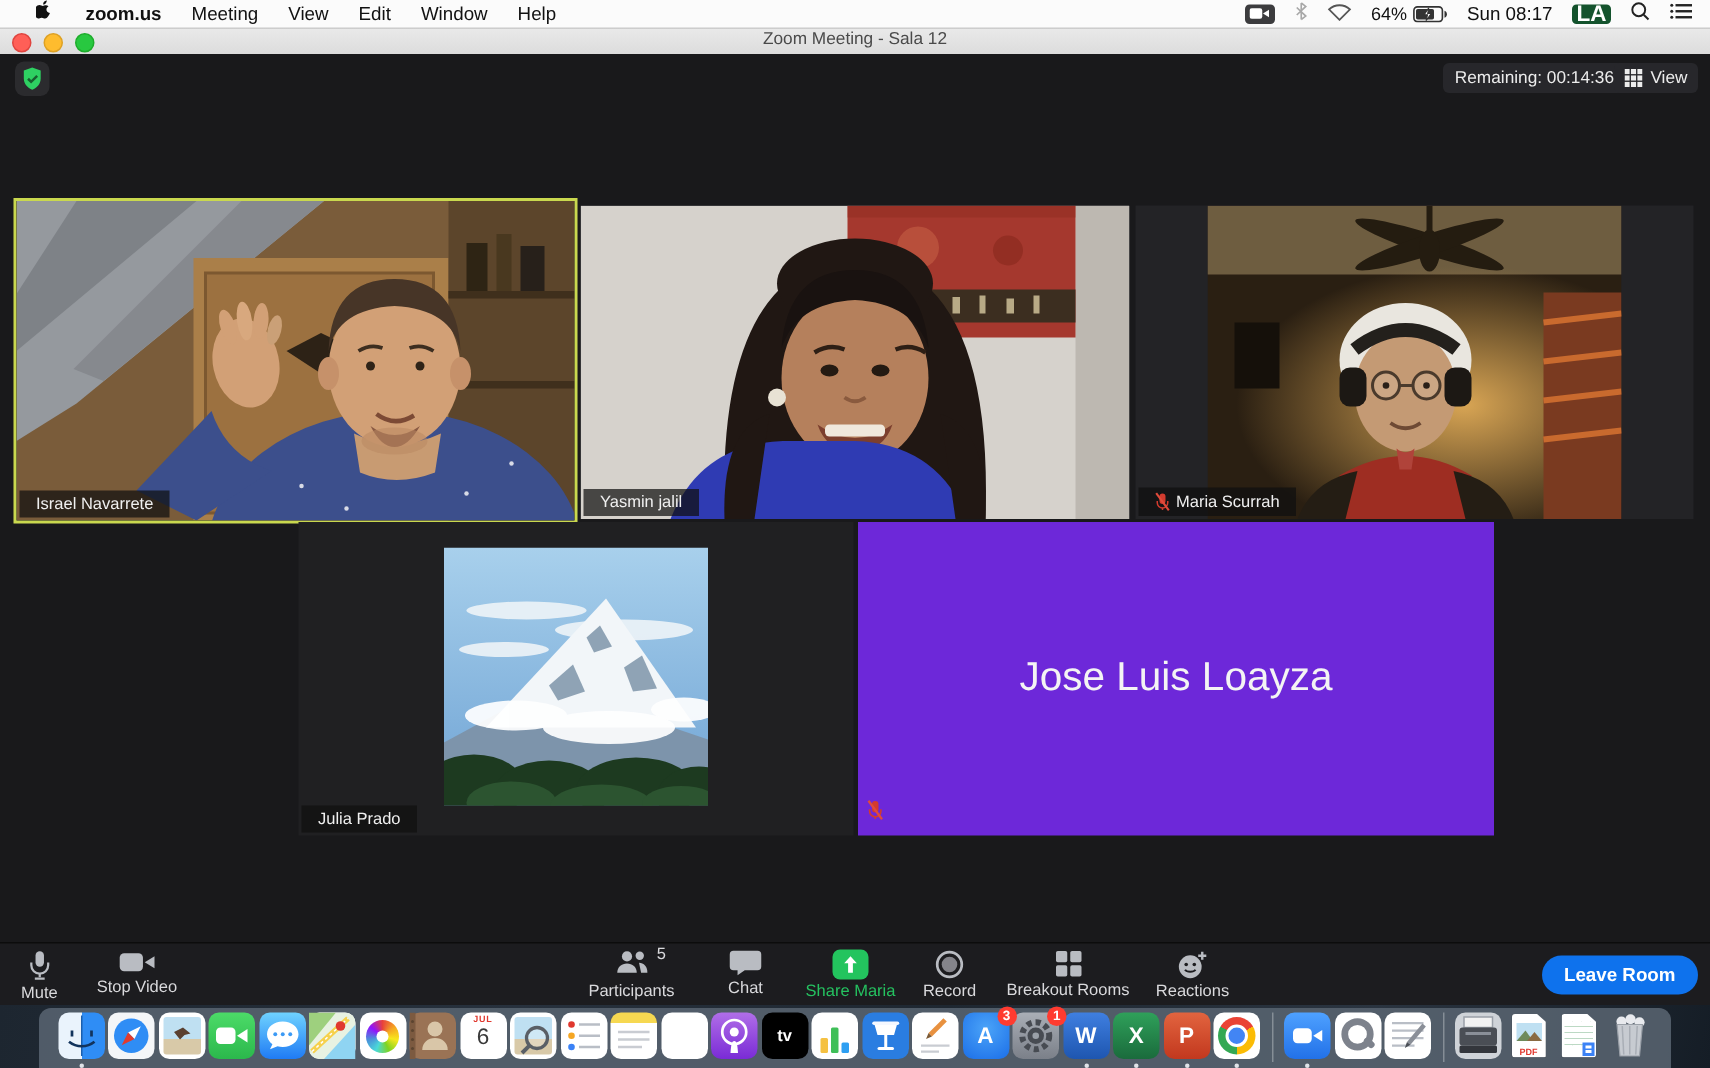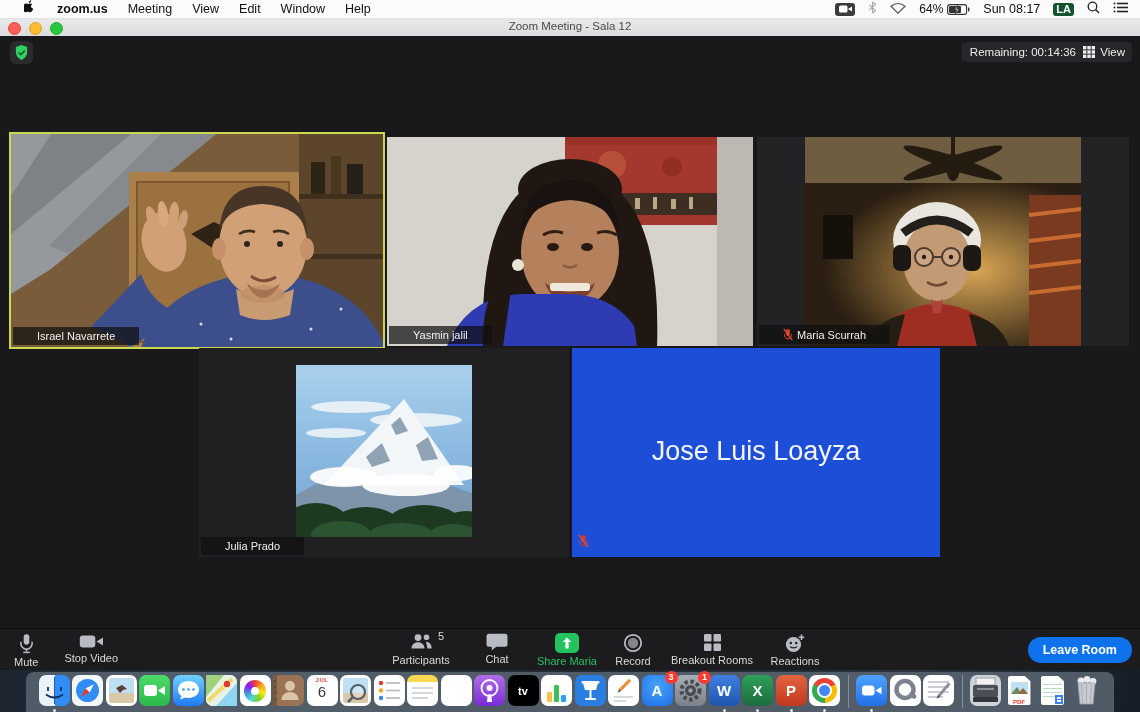--- a/index.html
+++ b/index.html
@@ -7,21 +7,21 @@
     font-family:"Liberation Sans","DejaVu Sans",sans-serif;-webkit-font-smoothing:antialiased;}
 
   
   .menubar{position:absolute;left:0;top:0;width:1140px;height:19px;background:#fbfbfb;
     display:flex;align-items:center;font-size:12.5px;color:#111;border-bottom:1px solid #e2e2e2;box-sizing:border-box;}
   .mb-left{display:flex;align-items:center;gap:0;padding-left:14px;}
   .mb-item{padding:0 10px;white-space:nowrap;}
   .mb-item.bold{font-weight:bold;}
   .mb-right{margin-left:auto;display:flex;align-items:center;gap:13px;padding-right:12px;}
   .mb-cam{width:20px;height:13px;background:#3c3c3e;border-radius:3px;display:flex;align-items:center;justify-content:center;}
-  .la-badge{background:#14532d;color:#fff;font-size:11px;font-weight:bold;border-radius:3px;padding:1px 3px;line-height:11px;}
+  .la-badge{background:#14532d;color:#fff;font-size:15px;font-weight:bold;border-radius:3px;padding:1px 3px;line-height:11px;}
   .mb-batt{display:flex;align-items:center;gap:4px;font-size:12px;}
 
   
   .titlebar{position:absolute;left:0;top:19px;width:1140px;height:32px;
     background:linear-gradient(#e9e9e9,#d2d2d2);border-bottom:1px solid #9f9f9f;box-sizing:border-box;}
   .lights{position:absolute;left:8px;top:3px;display:flex;gap:8px;}
   .light{width:11px;height:11px;border-radius:50%;}
   .lr{background:#ff5f57;border:0.5px solid #e0443e;}
   .ly{background:#febc2e;border:0.5px solid #dea123;}
   .lg{background:#28c840;border:0.5px solid #1dad2b;}
@@ -32,28 +32,28 @@
   .sec-badge{position:absolute;left:10px;top:5px;width:23px;height:23px;background:#2b2b2e;border-radius:6px;
     display:flex;align-items:center;justify-content:center;}
   .remaining{position:absolute;right:56px;top:6px;height:20px;background:#27272b;border-radius:4px;
     color:#ececec;font-size:11.5px;display:flex;align-items:center;padding:0 8px;}
   .viewbtn{position:absolute;right:8px;top:6px;height:20px;background:#27272b;border-radius:4px;
     color:#ececec;font-size:11.5px;display:flex;align-items:center;gap:5px;padding:0 7px;}
 
   .tile{position:absolute;background:#232326;overflow:hidden;}
   .tile video,.tile svg.scene{display:block;}
   .namelabel{position:absolute;left:2px;bottom:2px;background:rgba(15,15,15,0.72);color:#f0f0f0;
-    font-size:11px;padding:3px 24px;display:flex;align-items:center;gap:4px;white-space:nowrap;}
+    font-size:11px;padding:3px 11px;display:flex;align-items:center;gap:4px;white-space:nowrap;}
   .t-israel{left:9px;top:96px;width:372px;height:213px;border:2px solid #c9d84e;}
   .t-yasmin{left:387px;top:101px;width:366px;height:209px;}
   .t-maria{left:757px;top:101px;width:372px;height:209px;background:#232326;}
   .t-maria .vid{position:absolute;left:48px;top:0;width:276px;height:209px;}
   .t-julia{left:199px;top:312px;width:370px;height:209px;background:#202022;}
   .t-julia .photo{position:absolute;left:97px;top:17px;width:176px;height:172px;}
-  .t-jose{left:572px;top:312px;width:368px;height:209px;background:#1d4ed8;}
+  .t-jose{left:572px;top:312px;width:424px;height:209px;background:#6d28d9;}
   .jose-name{position:absolute;left:0;right:0;top:88px;text-align:center;color:#f4f4f4;font-size:27px;}
   .jose-mic{position:absolute;left:6px;bottom:5px;}
 
   
   .toolbar{position:absolute;left:0;top:628px;width:1140px;height:42px;background:#1c1c1f;border-top:1px solid #0c0c0c;box-sizing:border-box;}
   .tb-btn{display:flex;flex-direction:column;align-items:center;justify-content:flex-start;color:#d9d9dc;font-size:11px;gap:2px;padding-top:4px;box-sizing:border-box;height:42px;}
   .tb-left{position:absolute;left:14px;top:0;display:flex;gap:26px;}
   .tb-combo{display:flex;align-items:flex-start;gap:8px;flex-direction:column;}
   .chev{width:7px;height:7px;border-left:1.5px solid #b9bcc2;border-top:1.5px solid #b9bcc2;transform:rotate(45deg);margin-top:10px;cursor:pointer;}
   .tb-center{position:absolute;left:380px;top:0;display:flex;}

